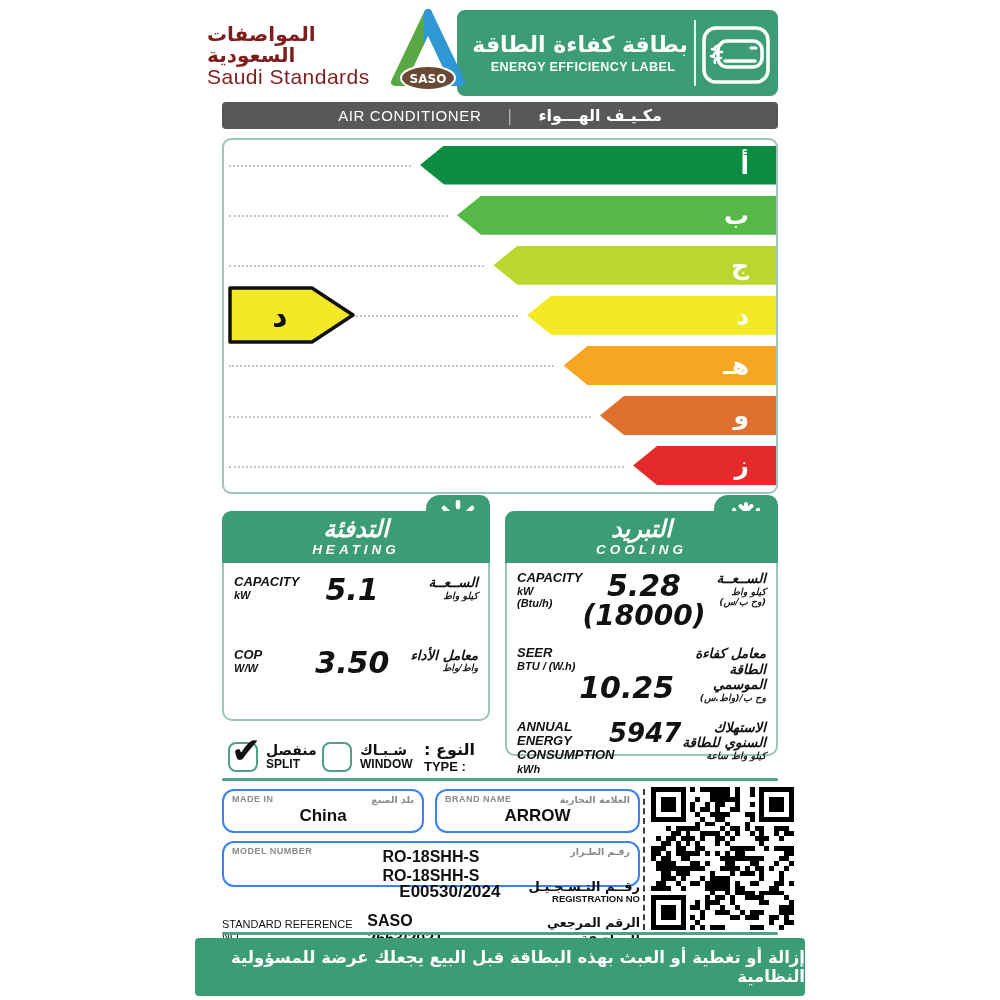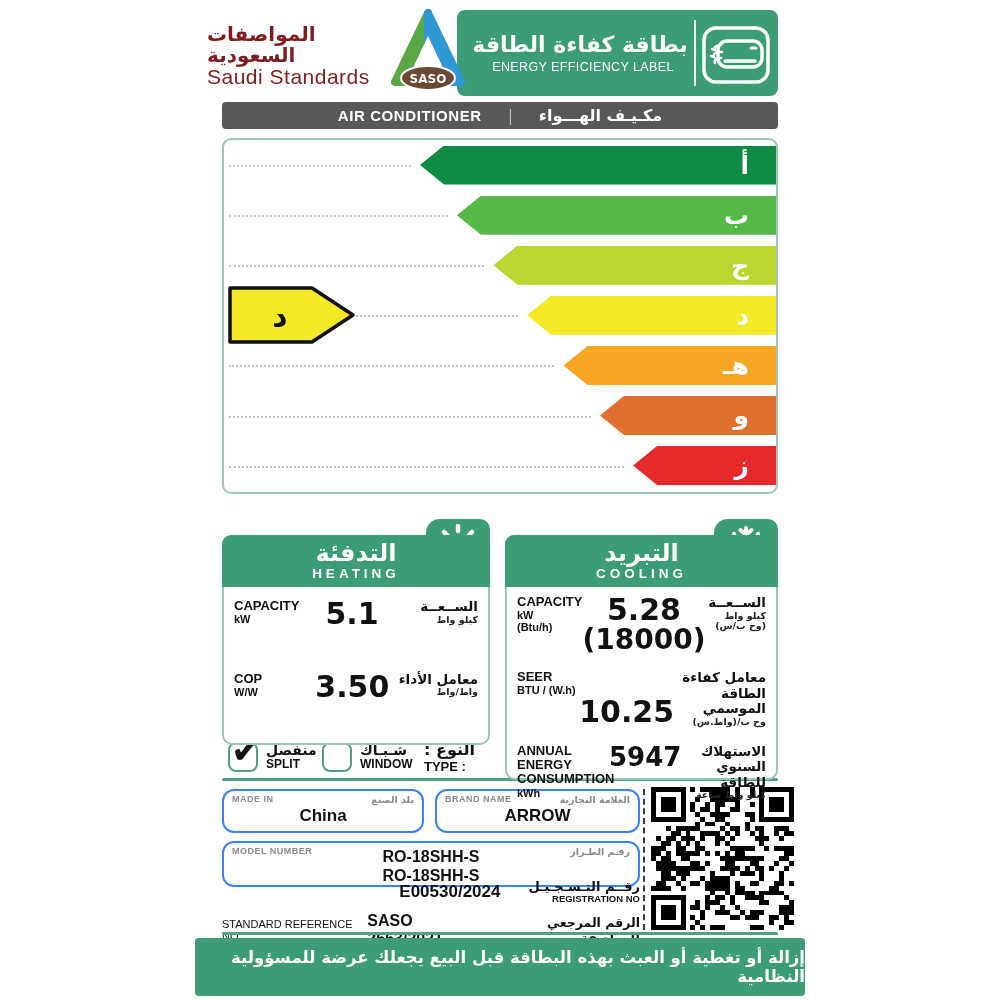--- a/index.html
+++ b/index.html
@@ -10,42 +10,42 @@
 
   
   .org-block{position:absolute;left:12px;top:16px;width:180px;line-height:1.05;color:#7f1d1d;}
   .org-ar{font-size:20px;font-weight:bold;direction:rtl;text-align:left;}
   .org-en{font-size:21px;letter-spacing:.5px;}
   .saso-logo{position:absolute;left:191px;top:0px;width:84px;height:92px;z-index:3;}
   .green-box{position:absolute;left:262px;top:2px;width:321px;height:86px;background:#3b9c76;border-radius:8px;z-index:1;}
   .green-title{position:absolute;left:14px;top:0;height:100%;width:218px;display:flex;flex-direction:column;
                justify-content:center;align-items:center;color:#fff;gap:3px;}
   .green-title .ar{font-size:22px;font-weight:bold;direction:rtl;}
-  .green-title .enl{font-size:12.5px;font-weight:normal;letter-spacing:.4px;margin-left:6px;}
+  .green-title .enl{font-size:12.5px;font-weight:bold;letter-spacing:.4px;margin-left:6px;}
   .green-divider{position:absolute;left:237px;top:10px;bottom:10px;width:2px;background:#ffffff;opacity:.9;}
   .ac-icon{position:absolute;left:244px;top:15px;}
 
   .title-bar{position:absolute;left:27px;top:94px;width:556px;height:27px;background:#57585a;border-radius:4px;
              display:flex;align-items:center;justify-content:center;gap:26px;color:#fff;}
-  .title-bar .enl{font-size:15px;font-weight:bold;letter-spacing:.6px;}
+  .title-bar .enl{font-size:15px;font-weight:normal;letter-spacing:.6px;}
   .title-bar .pipe{font-size:15px;font-weight:300;opacity:.9;}
   .title-bar .ar{font-size:16px;font-weight:bold;direction:rtl;}
 
   
   .chart{position:absolute;left:27px;top:130px;width:556px;height:356px;background:#fff;
          border:2px solid #9cc6b4;border-radius:9px;box-sizing:border-box;}
   .rating-row{position:relative;height:50.1px;display:flex;align-items:center;justify-content:flex-end;}
   .leader{position:absolute;left:5px;top:50%;border-top:2px dotted #c4c4c4;}
   .rating-bar{position:relative;height:39px;display:flex;align-items:center;justify-content:flex-end;
               padding-right:27px;box-sizing:border-box;color:#fff;font-size:25px;font-weight:bold;
               clip-path:polygon(0 50%,24px 0,100% 0,100% 100%,24px 100%);line-height:1;}
   .indicator{position:absolute;left:4px;top:146px;z-index:2;}
 
   
-  .panel{position:absolute;top:527px;}
+  .panel{position:absolute;top:503px;font-style:italic;}
   .panel .tab{position:absolute;right:0;top:-16px;width:64px;height:50px;background:#3b9c76;
               border-radius:14px 10px 0 0;display:flex;justify-content:center;}
   .panel .tab svg{margin-top:5px;}
   .panel-header{position:relative;height:52px;background:#3b9c76;border-radius:9px 9px 0 0;
                 display:flex;flex-direction:column;align-items:center;justify-content:center;color:#fff;z-index:1;}
   .panel-header .ar{font-size:24px;font-weight:bold;direction:rtl;line-height:1.05;}
   .panel-header .enl{font-size:13.5px;font-weight:bold;letter-spacing:4px;}
   .panel-body{background:#fff;border:2px solid #9cc6b4;border-top:none;border-radius:0 0 10px 10px;
               box-sizing:border-box;padding:8px 10px 4px 10px;position:relative;z-index:1;}
   .prow{display:flex;align-items:flex-start;justify-content:space-between;}

